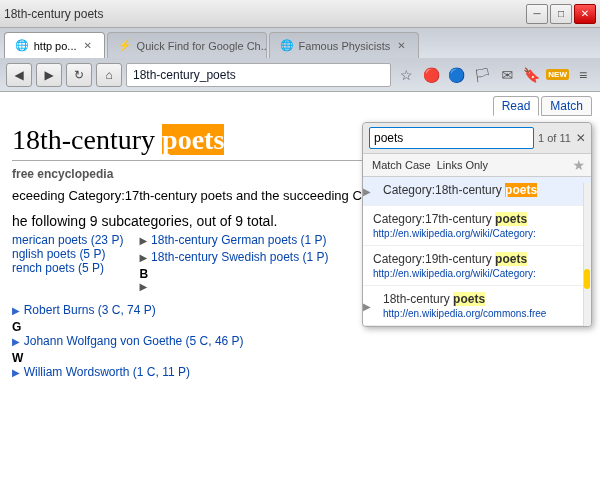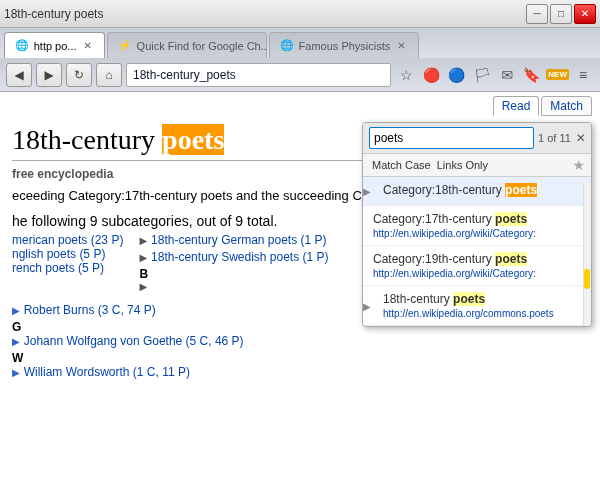--- a/index.html
+++ b/index.html
@@ -398,21 +398,21 @@
           <span>Category:19th-century </span><span class="find-highlight">poets</span>
         </div>
         <div class="find-result-url">http://en.wikipedia.org/wiki/Category:</div>
       </div>
 
       <div class="find-result-item" style="position:relative;">
         <span style="position:absolute;left:0;top:50%;transform:translateY(-50%);font-size:10px;color:#888;">▶</span>
         <div class="find-result-title" style="padding-left:10px;">
           <span>18th-century </span><span class="find-highlight">poets</span>
         </div>
-        <div class="find-result-url" style="padding-left:10px;">http://en.wikipedia.org/commons.poets</div>
+        <div class="find-result-url" style="padding-left:10px;">http://en.wikipedia.org/commons.free</div>
       </div>
     </div>
 
     <div style="position:absolute;right:0;top:60px;bottom:0;width:8px;background:#f0f0f0;border-left:1px solid #ddd;border-radius:0 0 4px 0;">
       <div style="position:absolute;top:60%;right:1px;width:6px;height:20px;background:#ffcc00;border-radius:3px;"></div>
     </div>
   </div>
 
 </div>
 

